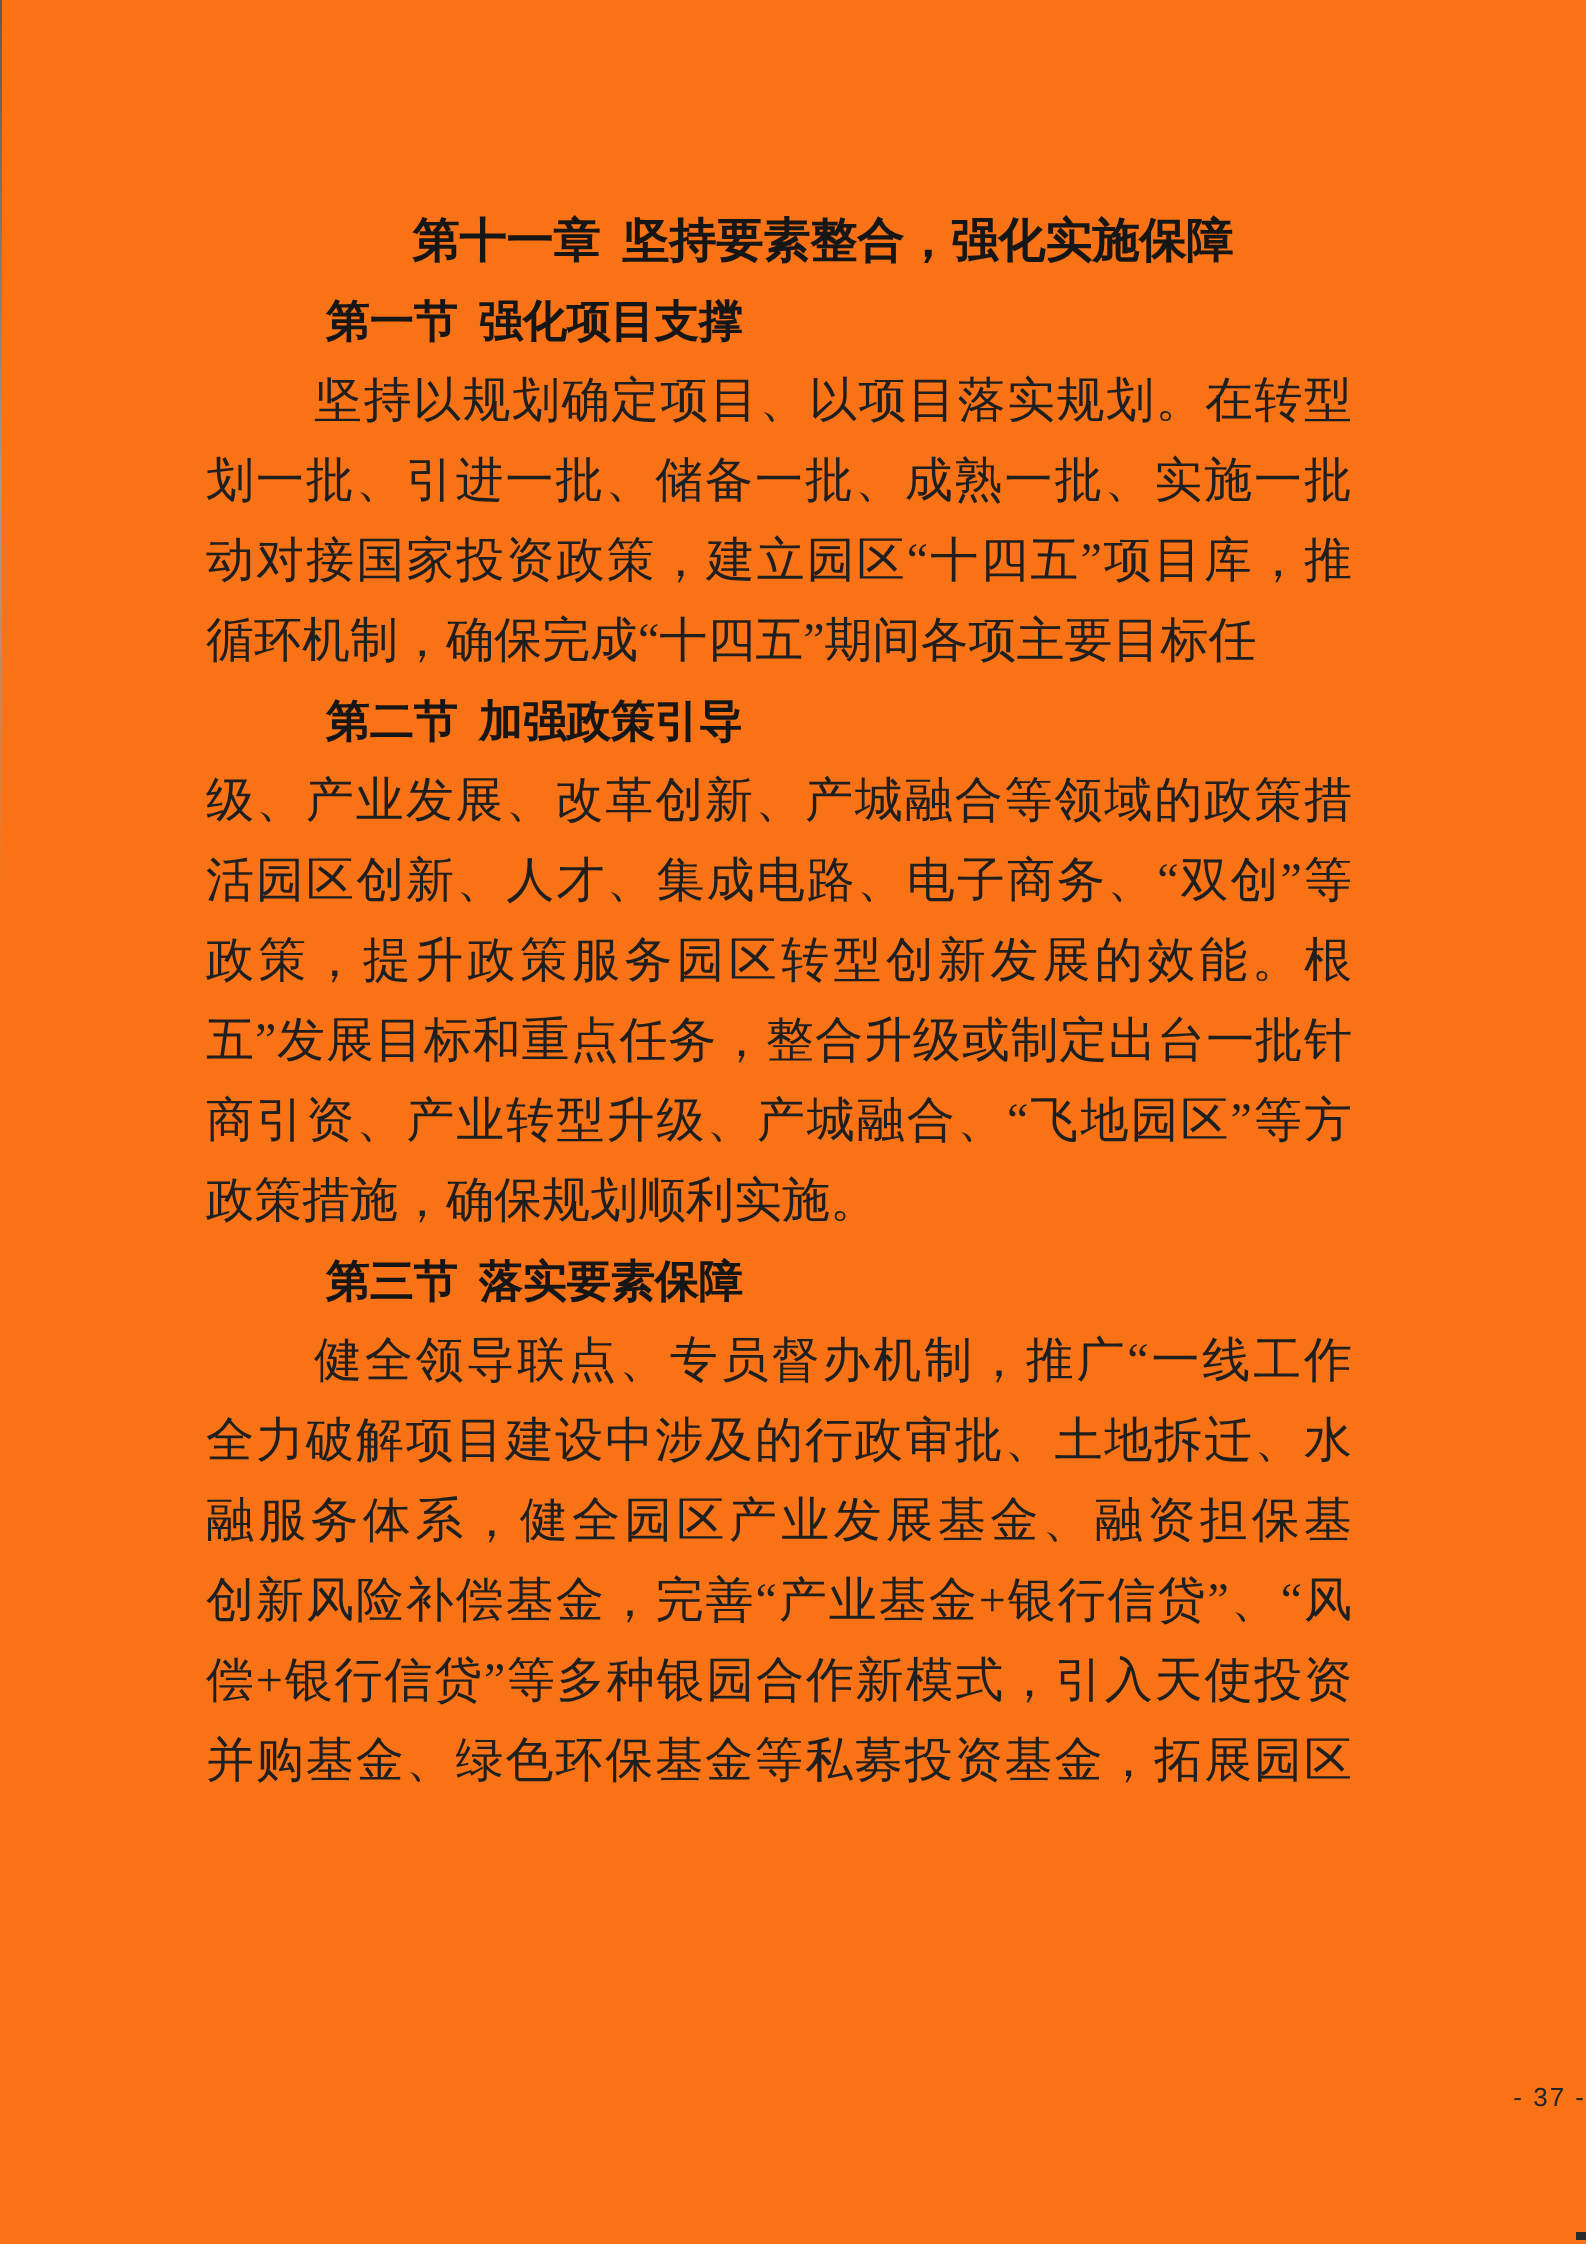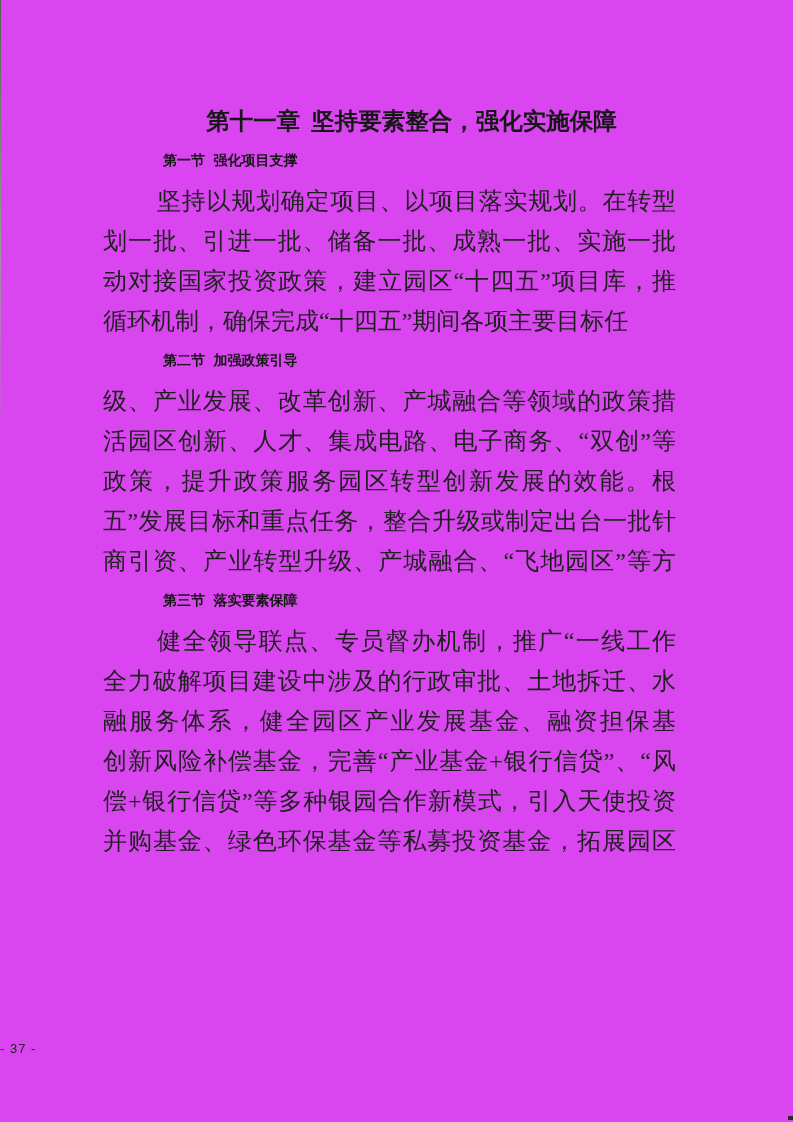--- a/index.html
+++ b/index.html
@@ -4,21 +4,21 @@
 <style>
   html, body {
     margin: 0;
     padding: 0;
     background: #ffffff;
   }
   .page {
     position: relative;
     width: 793px;
     height: 1122px;
-    background: #d946ef;
+    background: #f97316;
     overflow: hidden;
     font-family: "Liberation Serif", "DejaVu Serif", serif;
     color: #1f1f1f;
   }
   
   .edge-artifact-left {
     position: absolute;
     left: 0; top: 0;
     width: 1px; height: 440px;
     background: linear-gradient(to bottom, #5a5a5a 0%, #9a9a9a 55%, rgba(200,200,200,0) 100%);
@@ -41,21 +41,21 @@
     font-weight: 700;
     line-height: 40px;
     height: 40px;
     text-align: center;
     text-indent: 44px;       
     word-spacing: 5px;
     color: #161616;
     white-space: nowrap;
   }
   .heading {
-    font-size: 14px;
+    font-size: 22px;
     font-weight: 700;
     line-height: 40px;
     height: 40px;
     margin-left: 60px;
     word-spacing: 5px;
     color: #161616;
     white-space: nowrap;
   }
   .bl {
     font-size: 24px;
@@ -71,21 +71,21 @@
   .bl.last {
     text-align: left;
     text-align-last: left;
   }
   .footer {
     position: absolute;
     left: 0; top: 1038px;
     width: 793px;
     height: 22px;
     line-height: 22px;
-    text-align: left;
+    text-align: right;
     font-family: "Liberation Sans", "DejaVu Sans", sans-serif;
     font-size: 13px;
     letter-spacing: 1px;
     color: #242424;
   }
 </style>
 </head>
 <body>
 
 <div class="page">
@@ -99,20 +99,21 @@
     <div class="bl">划一批、引进一批、储备一批、成熟一批、实施一批的良性</div>
     <div class="bl">动对接国家投资政策，建立园区“十四五”项目库，推进谋</div>
     <div class="bl last">循环机制，确保完成“十四五”期间各项主要目标任务。</div>
 
     <div class="heading">第二节 加强政策引导</div>
     <div class="bl">级、产业发展、改革创新、产城融合等领域的政策措施。用</div>
     <div class="bl">活园区创新、人才、集成电路、电子商务、“双创”等相关</div>
     <div class="bl">政策，提升政策服务园区转型创新发展的效能。根据“十四</div>
     <div class="bl">五”发展目标和重点任务，整合升级或制定出台一批针对招</div>
     <div class="bl">商引资、产业转型升级、产城融合、“飞地园区”等方面的</div>
+    <div class="bl last">政策措施，确保规划顺利实施。</div>
 
     <div class="heading">第三节 落实要素保障</div>
     <div class="bl ind">健全领导联点、专员督办机制，推广“一线工作法”，</div>
     <div class="bl">全力破解项目建设中涉及的行政审批、土地拆迁、水电气地</div>
     <div class="bl">融服务体系，健全园区产业发展基金、融资担保基金、科技</div>
     <div class="bl">创新风险补偿基金，完善“产业基金+银行信贷”、“风险补</div>
     <div class="bl">偿+银行信贷”等多种银园合作新模式，引入天使投资基金、</div>
     <div class="bl">并购基金、绿色环保基金等私募投资基金，拓展园区产业发</div>
   </div>
 

